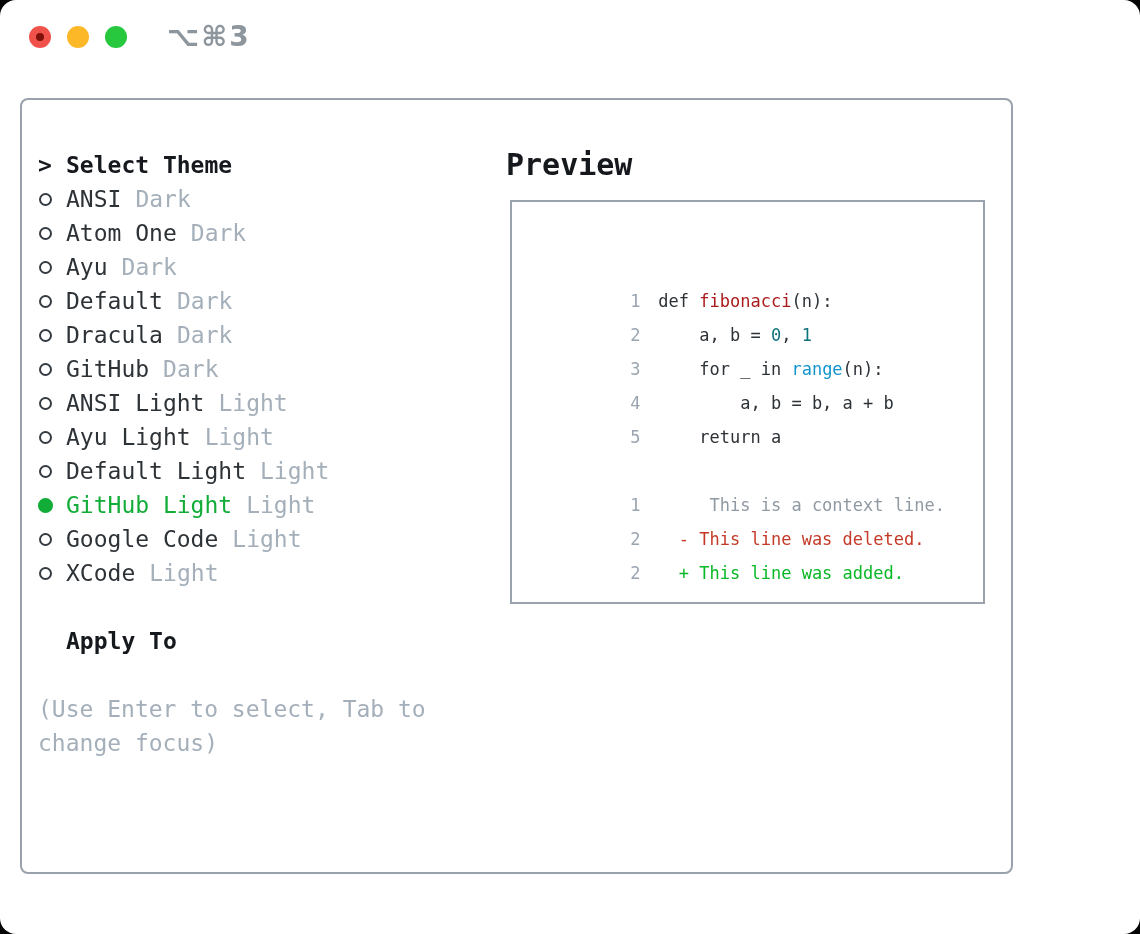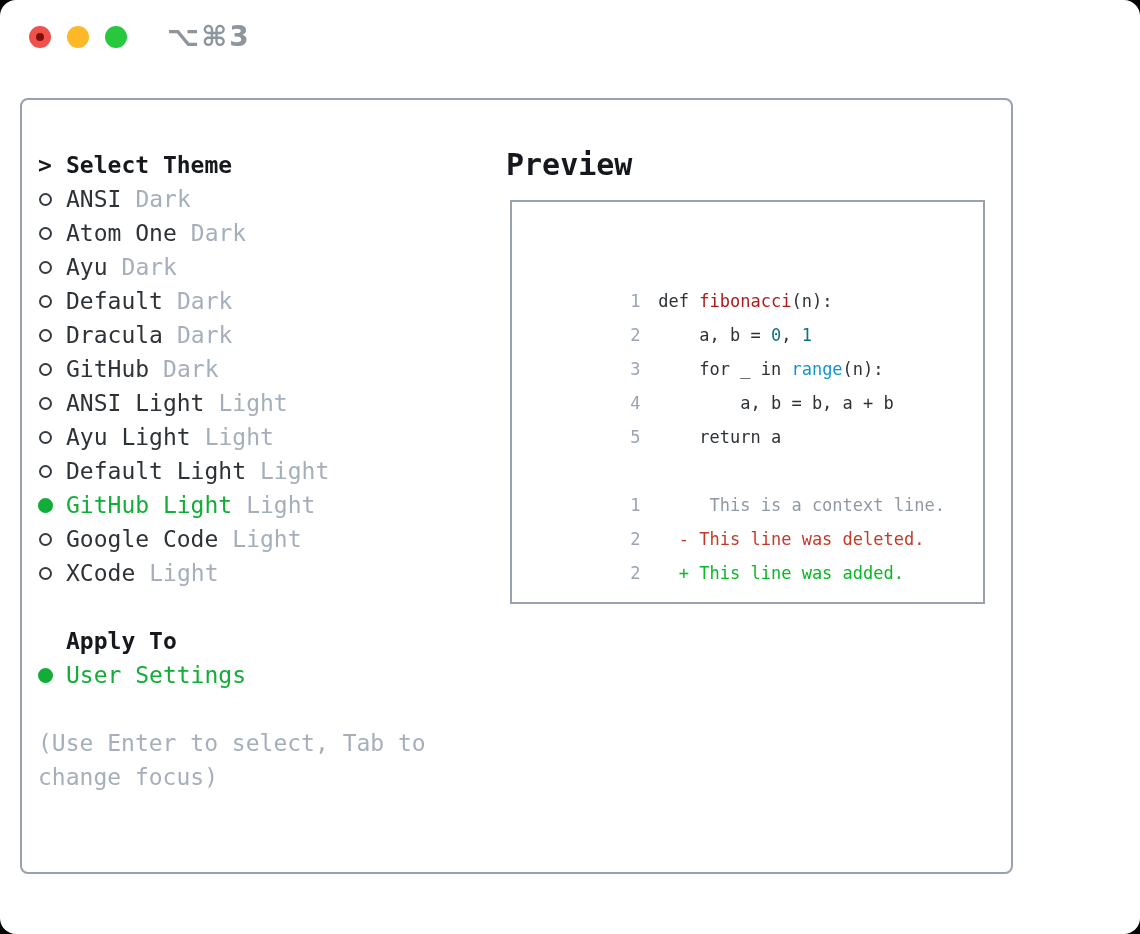--- a/index.html
+++ b/index.html
@@ -137,24 +137,20 @@
         <span class="label">XCode</span>
         <span class="tag">Light</span>
       </div>
 
       <div class="spacer"></div>
 
       <div class="row">
         <span class="marker"></span>
         <span class="label bold">Apply To</span>
       </div>
-      <div class="row theme-row sel">
-        <span class="marker"><span class="dot"></span></span>
-        <span class="label">User Settings</span>
-      </div>
 
       <div class="spacer"></div>
 
       <div class="hint">
         <div class="row" style="display:block;">(Use Enter to select, Tab to</div>
         <div class="row" style="display:block;">change focus)</div>
       </div>
     </div>
 
     <div class="preview-label">Preview</div>

